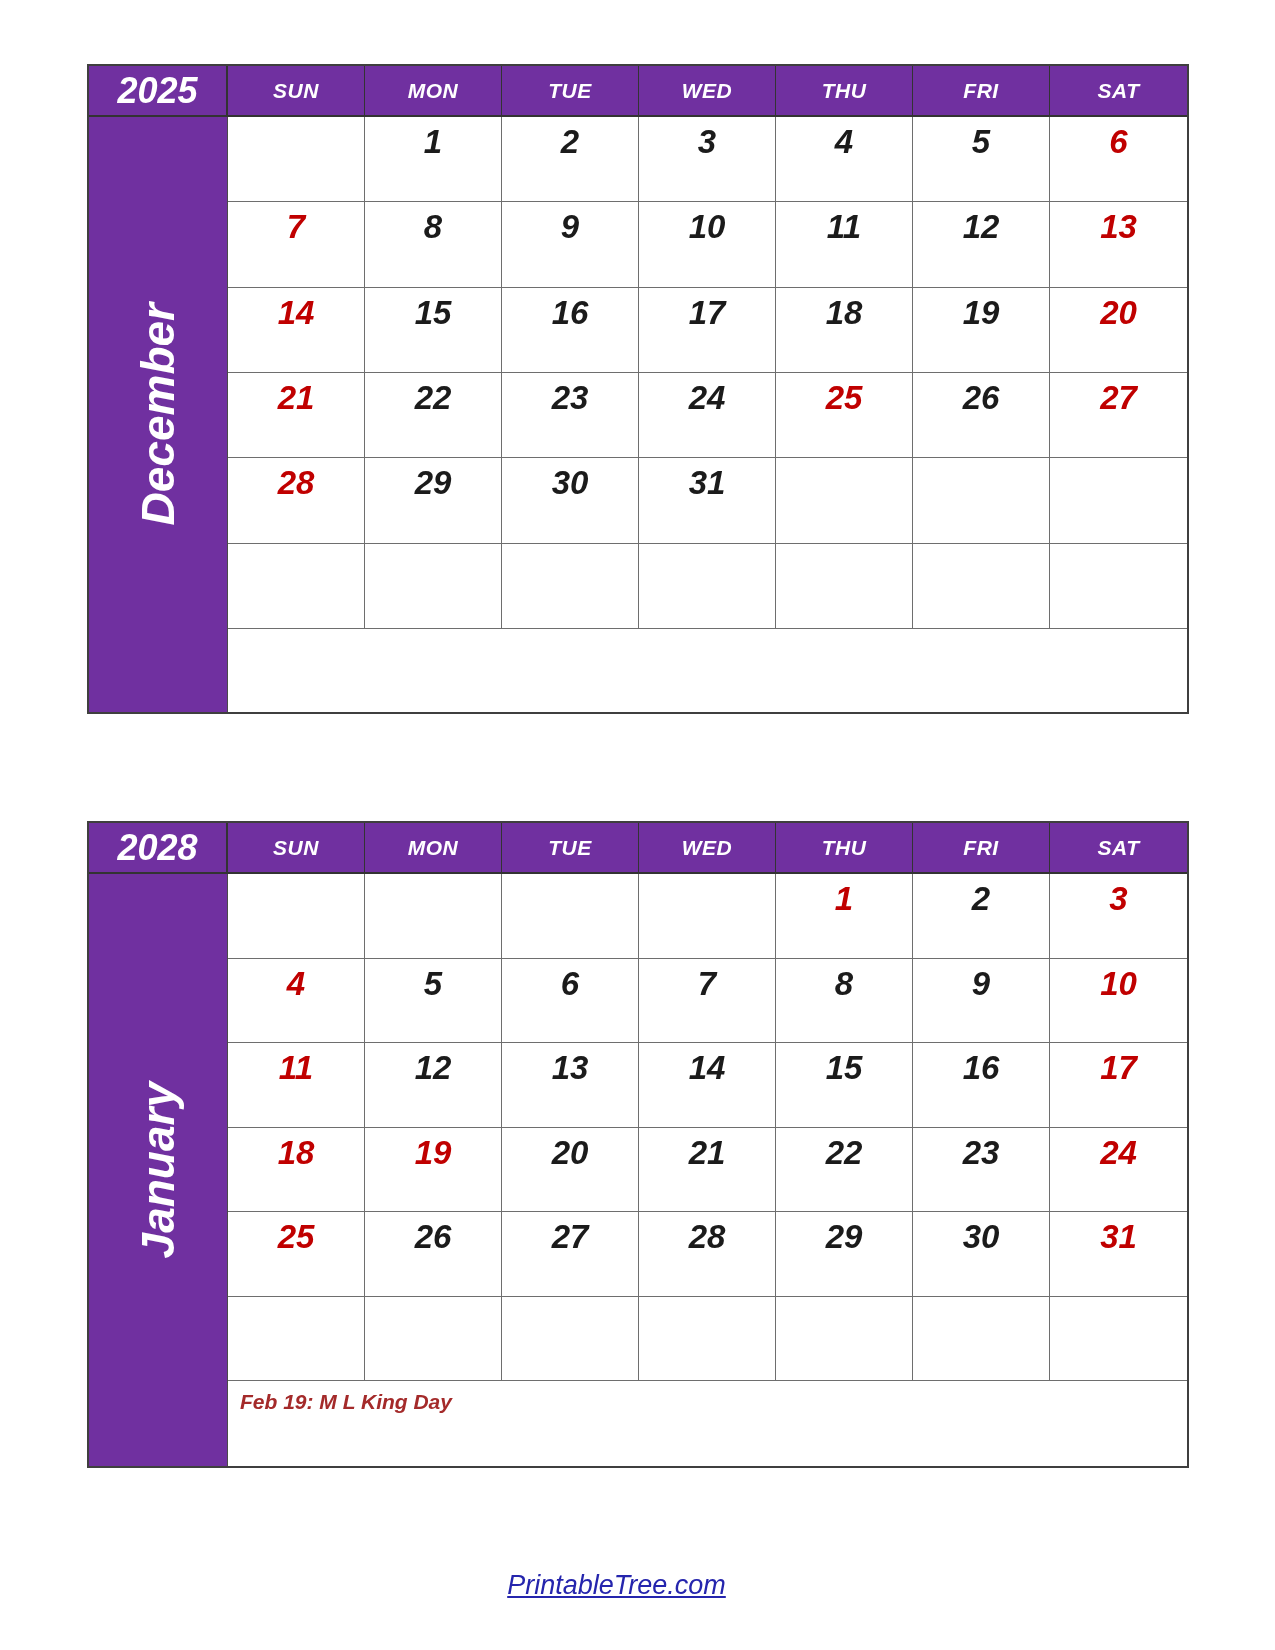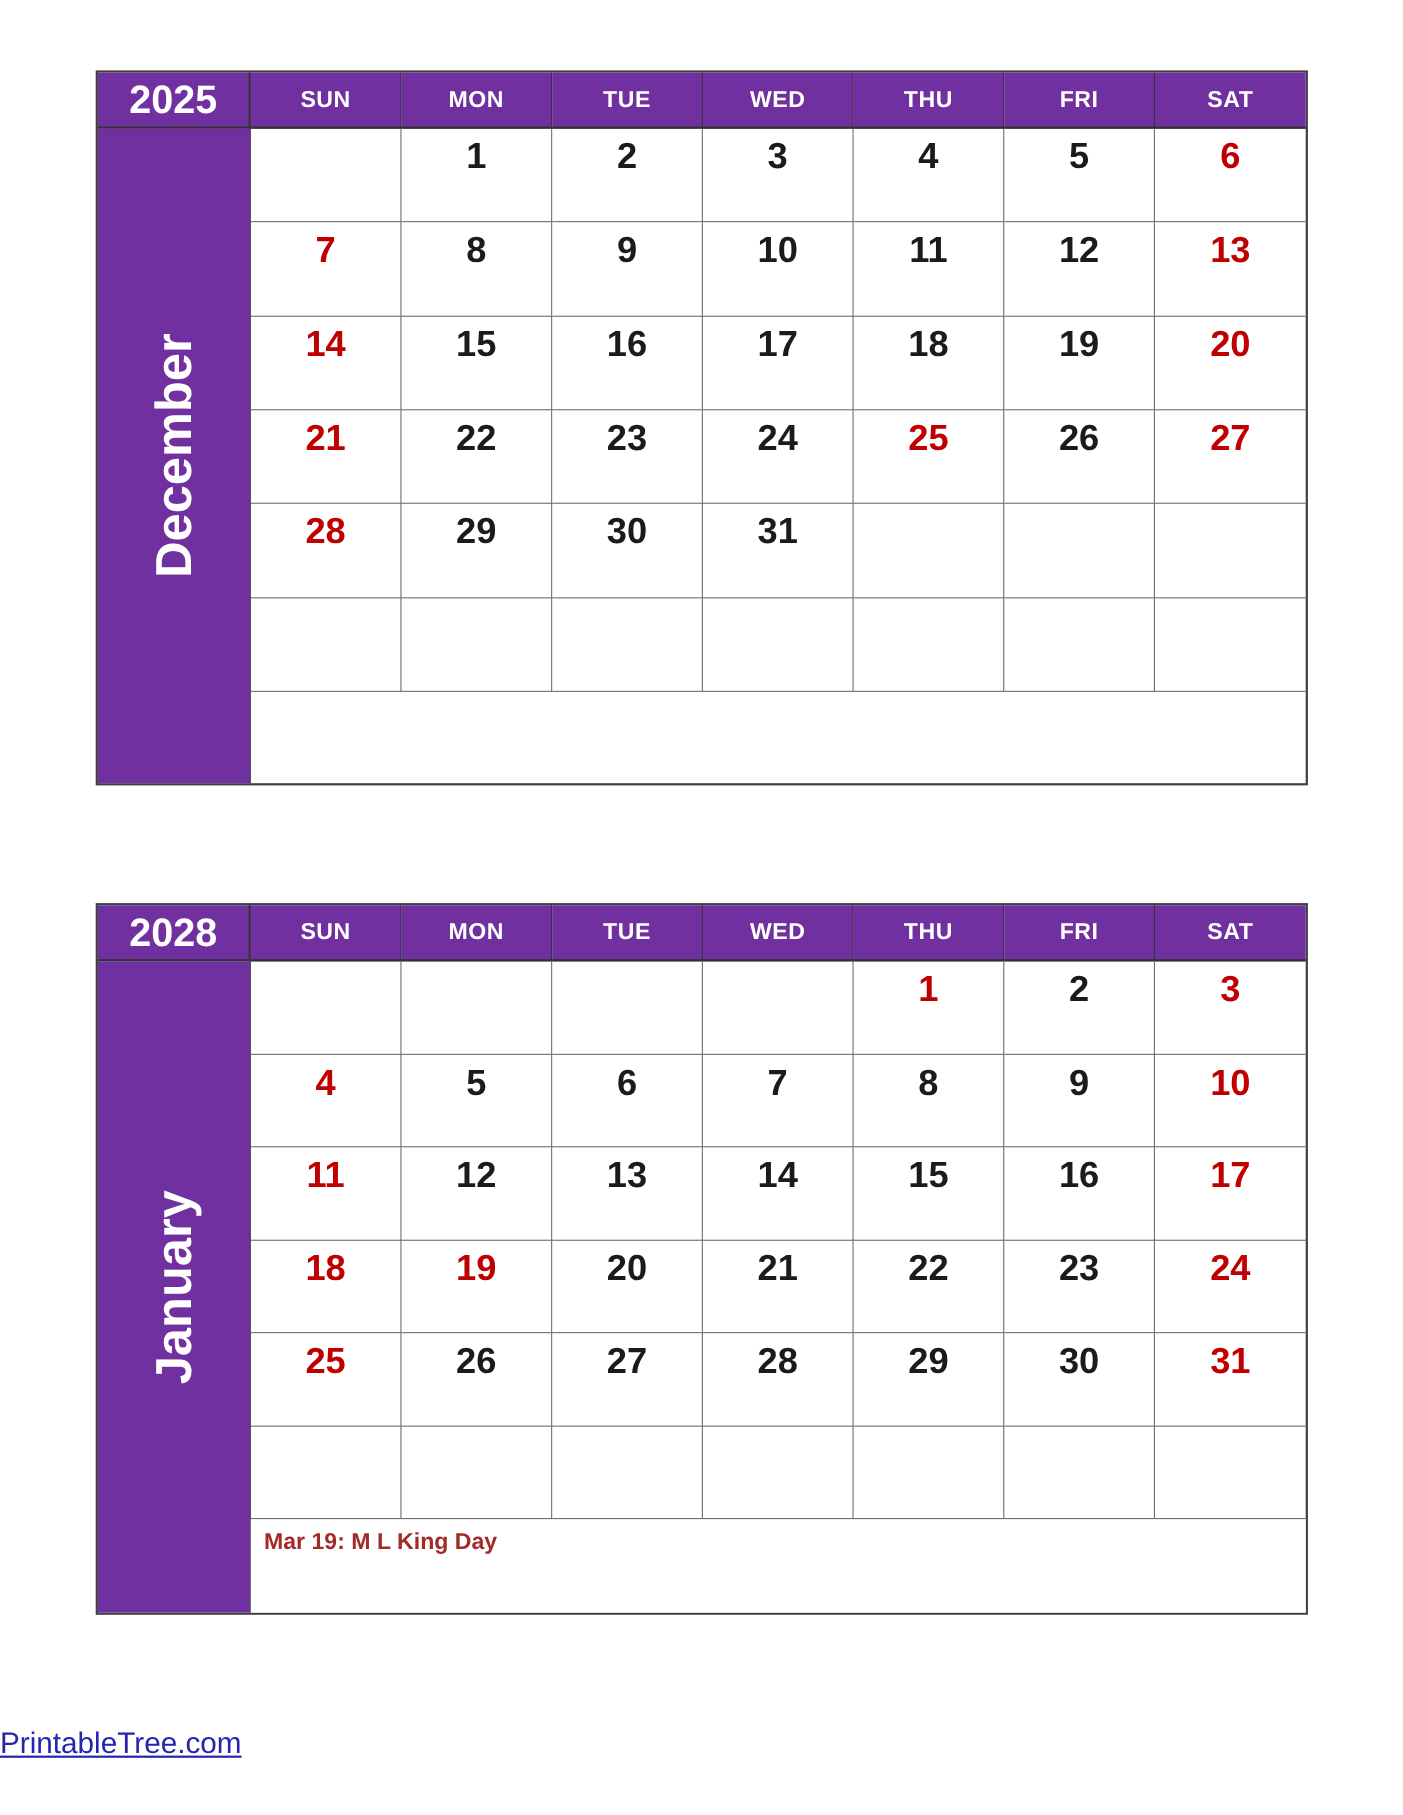--- a/index.html
+++ b/index.html
@@ -1,18 +1,18 @@
 <!DOCTYPE html>
 <html><head>
 <meta charset="utf-8">
 <style>
   html,body{margin:0;padding:0;background:#ffffff;}
   .page{
     position:relative;width:1233px;height:1650px;background:#ffffff;
-    font-family:"Liberation Sans",sans-serif;overflow:hidden;
+    font-family:"Liberation Sans",sans-serif;overflow:hidden;font-style:italic;
   }
   .cal{
     position:absolute;left:87px;width:1102px;
     display:grid;grid-template-columns:139px repeat(7,1fr);
     border:2px solid #3f3f3f;background:#ffffff;box-sizing:border-box;
   }
   .cal-1{top:64px;height:650px;grid-template-rows:51px repeat(6,1fr) 83px;}
   .cal-2{top:821px;height:647px;grid-template-rows:51px repeat(6,1fr) 85px;}
   .ycell{
     grid-row:1;grid-column:1;background:#7030A0;color:#ffffff;
@@ -40,21 +40,21 @@
     display:flex;justify-content:center;align-items:flex-start;
     padding-top:6px;font-size:33px;font-weight:bold;color:#1b1b1b;box-sizing:border-box;
   }
   .dcell.last-col{border-right:none;}
   .dcell.red{color:#C00000;}
   .holcell{
     grid-row:8;grid-column:2/9;box-sizing:border-box;
     padding:7px 0 0 12px;color:#A42A2A;font-weight:bold;
     font-size:21px;line-height:1.3;background:#ffffff;
   }
-  .footer{position:absolute;left:0;top:1570px;width:100%;}
+  .footer{position:absolute;left:0;top:1570px;width:100%;text-align:center;}
   .footer a{
     color:#2525AD;font-size:27px;text-decoration:underline;cursor:pointer;
     font-family:"Liberation Sans",sans-serif;
   }
 </style>
 </head>
 <body>
 
 <div class="page">
 
@@ -113,21 +113,21 @@
       <div class="dcell" style="grid-area: 7 / 7;"></div>
       <div class="dcell last-col" style="grid-area: 7 / 8;"></div>
     </div>
 
   <div class="cal cal-2">
     <div class="ycell">2028</div>
     <div class="scell">
       <span class="month-label">January</span>
     </div>
     <div class="holcell">
-        <div>Mar 19: M L King Day</div>
+        <div>Feb 19: M L King Day</div>
       </div>
   <div class="hcell" style="grid-area: 1 / 2;">SUN</div>
       <div class="hcell" style="grid-area: 1 / 3;">MON</div>
       <div class="hcell" style="grid-area: 1 / 4;">TUE</div>
       <div class="hcell" style="grid-area: 1 / 5;">WED</div>
       <div class="hcell" style="grid-area: 1 / 6;">THU</div>
       <div class="hcell" style="grid-area: 1 / 7;">FRI</div>
       <div class="hcell last-col" style="grid-area: 1 / 8;">SAT</div>
       <div class="dcell" style="grid-area: 2 / 2;"></div>
       <div class="dcell" style="grid-area: 2 / 3;"></div>

